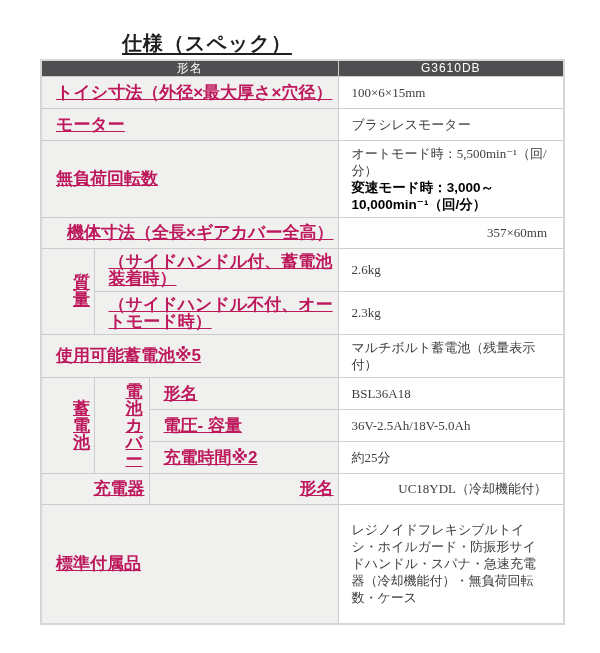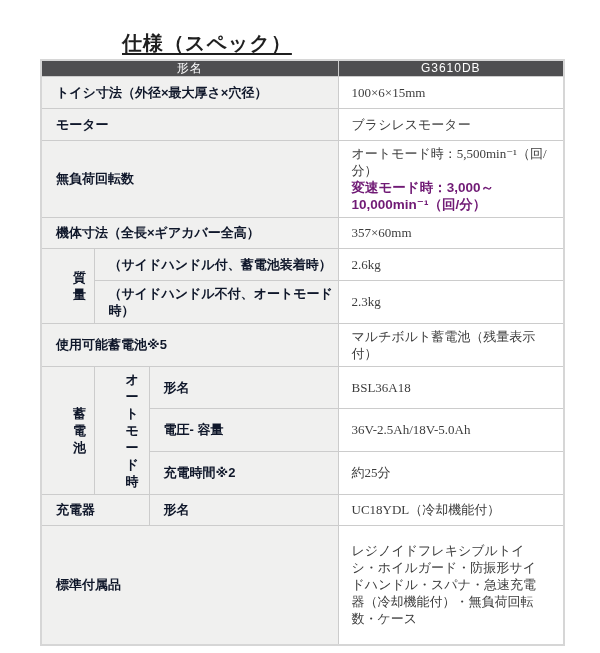--- a/index.html
+++ b/index.html
@@ -30,43 +30,44 @@
   .spec th, .spec td { border:1px solid #cccccc; vertical-align:middle;margin-top:8px; }
 
   .spec th {
     background:#4f4f51; color:#ffffff;
     font-size:12px; font-weight:normal;
     height:16px; line-height:14px; text-align:center;
     letter-spacing:1px;
   }
 
   td.lbl {
-    background:#f0f0ef; color:#0f172a;
-    font-size:13px; font-weight:bold;
+    background:#f0f0ef; color:#be185d;
+    font-size:17px; font-weight:bold;
     padding:4px 4px 4px 14px;
     line-height:17px;
+    text-decoration:underline;
   }
   td.lbl-center { padding-left:31px; }
 
   td.val {
     background:#ffffff; color:#3d3d3d;
     font-family:"Liberation Serif","DejaVu Serif",serif;
     font-size:13px;
     padding:4px 16px 4px 13px;
     line-height:17px;
   }
 
   .val .line-variable {
     font-family:"Liberation Sans","DejaVu Sans",sans-serif;
-    font-weight:bold; color:#701a75; font-size:13.5px;
+    font-weight:bold; color:#000000; font-size:13.5px;
   }
 
   .h32 { height:32px; }
   .h63 { height:63px; }
-  .h31 { height:31px; }
+  .h31 { height:31px;text-align:right; }
   .h36 { height:36px; }
   .h120{ height:120px; }
 </style>
 </head>
 <body>
 
 <div>
   <span class="page-title">仕様（スペック）</span>
 </div>
 
@@ -117,21 +118,21 @@
     <td class="val">2.3kg</td>
   </tr>
 
   <tr class="h36">
     <td class="lbl" colspan="3">使用可能蓄電池※5</td>
     <td class="val">マルチボルト蓄電池（残量表示付）</td>
   </tr>
 
   <tr class="h32">
     <td class="lbl lbl-center" rowspan="3">蓄電池</td>
-    <td class="lbl lbl-center" rowspan="3">オートモード時</td>
+    <td class="lbl lbl-center" rowspan="3">電池カバー</td>
     <td class="lbl">形名</td>
     <td class="val">BSL36A18</td>
   </tr>
   <tr class="h32">
     <td class="lbl">電圧- 容量</td>
     <td class="val">36V-2.5Ah/18V-5.0Ah</td>
   </tr>
   <tr class="h32">
     <td class="lbl">充電時間※2</td>
     <td class="val">約25分</td>

